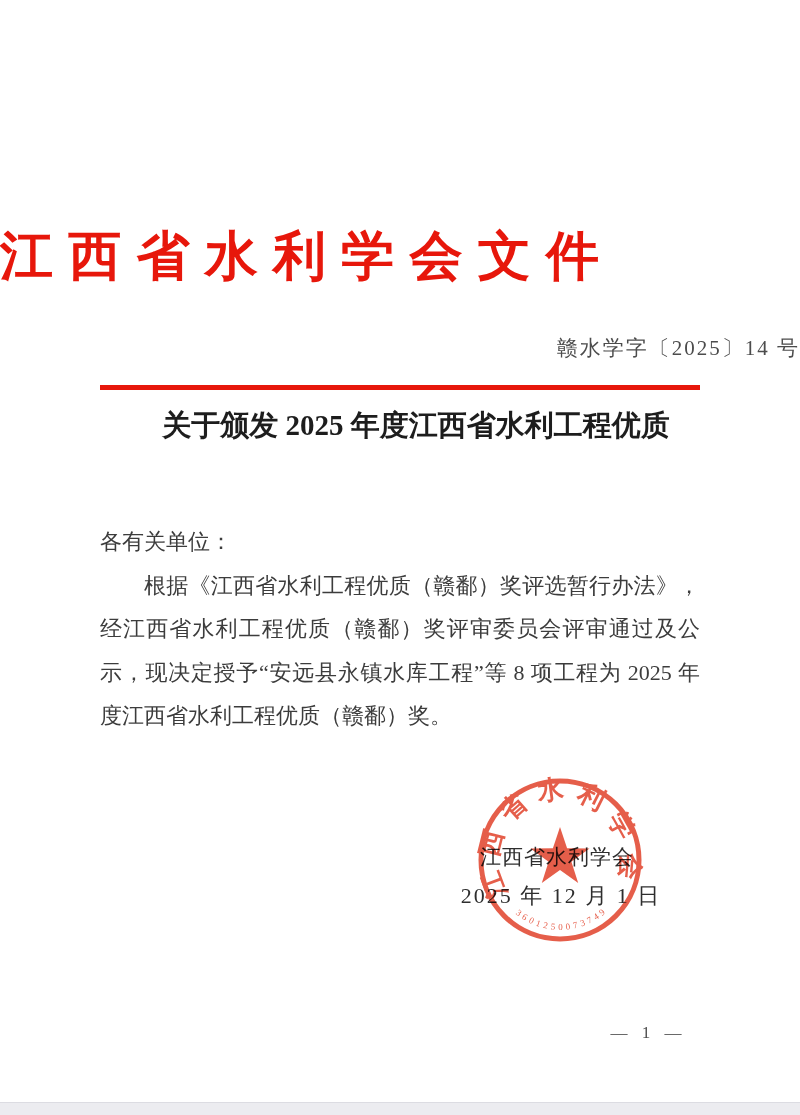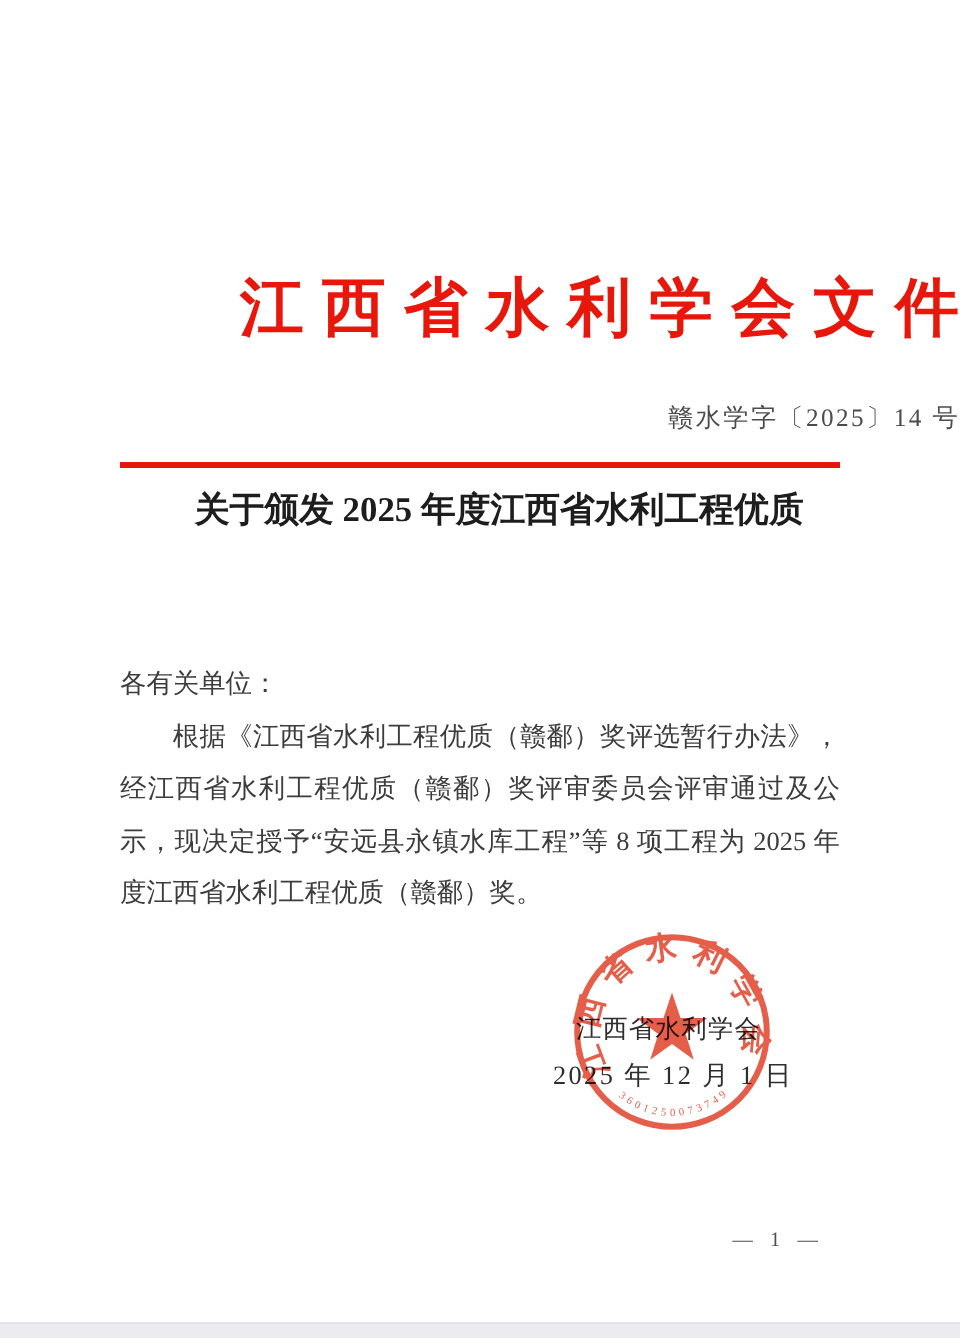--- a/index.html
+++ b/index.html
@@ -7,21 +7,21 @@
     position:relative;
     width:800px;
     height:1115px;
     background:#ffffff;
     overflow:hidden;
     font-family:"Liberation Serif","DejaVu Serif",serif;
   }
   .org-title {
     position:absolute;
     top:221px; left:0; width:100%;
-    text-align:right;
+    text-align:left;
     color:#e7170b;
     font-size:53px;
     font-weight:bold;
     letter-spacing:1px;
     white-space:nowrap;
   }
   .doc-number {
     position:absolute;
     top:334px; left:0; width:100%;
     text-align:right;
@@ -40,21 +40,21 @@
     top:404px; left:0; width:100%;
     text-align:center;
     color:#1d1d1d;
     font-size:29px;
     font-weight:bold;
     line-height:42px;
     padding-left:16px;
   }
   .body-block {
     position:absolute;
-    left:100px; top:548px;
+    left:100px; top:520px;
     width:600px;
     color:#3c3c3c;
     font-size:22px;
     line-height:43.5px;
     text-align:justify;
     text-justify:inter-character;
   }
   .body-block p { margin:0; }
   .indent { text-indent:2em; }
   .sig-org {

